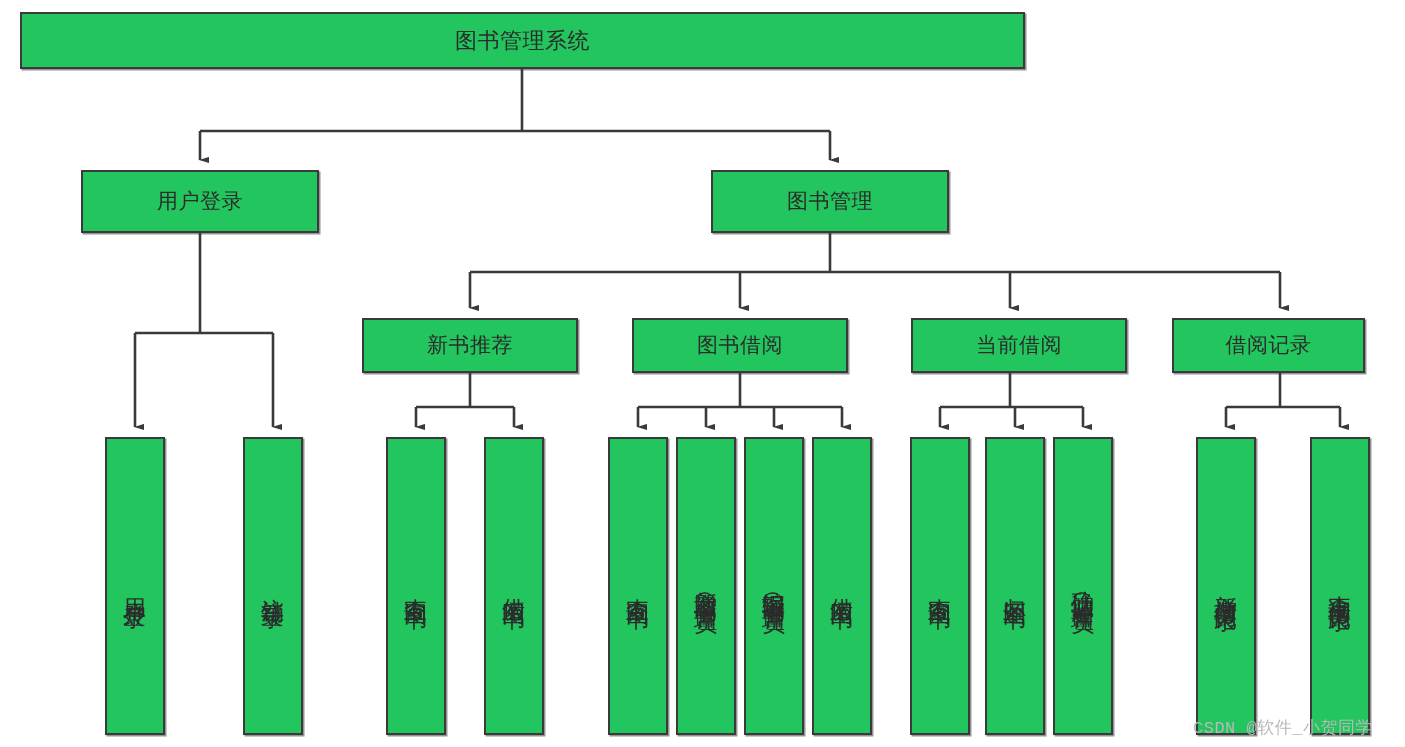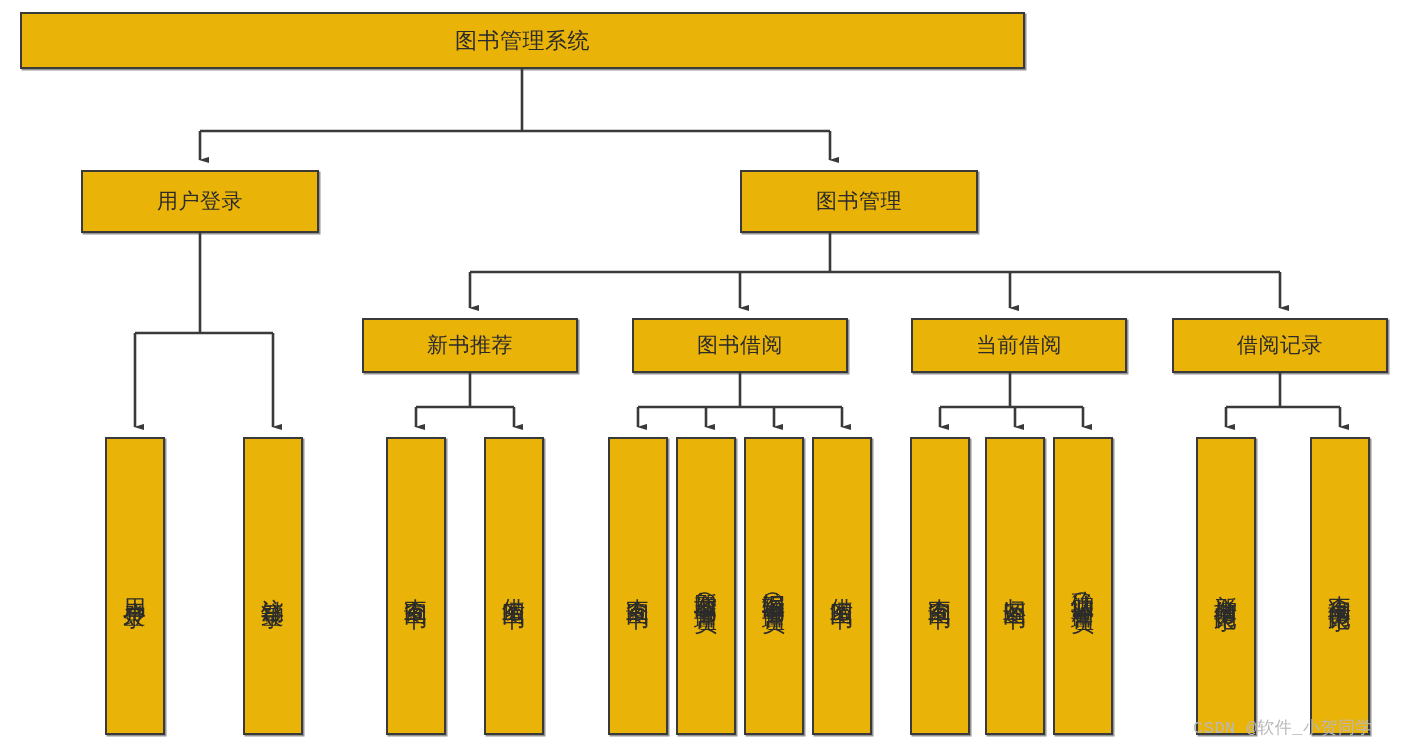--- a/index.html
+++ b/index.html
@@ -22,21 +22,21 @@
     position: absolute;
     left: 0;
     top: 0;
     width: 1405px;
     height: 747px;
     pointer-events: none;
   }
   .node {
     position: absolute;
     box-sizing: border-box;
-    background: #eab308;
+    background: #22c55e;
     border: 2px solid #3a3a3a;
     box-shadow: 1.5px 1.5px 0 rgba(60,60,60,0.55);
     display: flex;
     align-items: center;
     justify-content: center;
     color: #2b2b2b;
     z-index: 2;
   }
   .node .label {
     display: block;
@@ -133,34 +133,34 @@
     </g>
   </svg>
 
   <div class="node h root" style="left:20px; top:12px; width:1005px; height:57px;">
     <span class="label">图书管理系统</span>
   </div>
 
   <div class="node h" style="left:81px; top:170px; width:238px; height:63px;">
     <span class="label">用户登录</span>
   </div>
-  <div class="node h" style="left:740px; top:170px; width:238px; height:63px;">
+  <div class="node h" style="left:711px; top:170px; width:238px; height:63px;">
     <span class="label">图书管理</span>
   </div>
 
   <div class="node h" style="left:362px; top:318px; width:216px; height:55px;">
     <span class="label">新书推荐</span>
   </div>
   <div class="node h" style="left:632px; top:318px; width:216px; height:55px;">
     <span class="label">图书借阅</span>
   </div>
   <div class="node h" style="left:902px; top:318px; width:216px; height:55px;margin-left:9px;">
     <span class="label">当前借阅</span>
   </div>
-  <div class="node h" style="left:1172px; top:318px; width:216px; height:55px;">
+  <div class="node h" style="left:1172px; top:318px; width:193px; height:55px;">
     <span class="label">借阅记录</span>
   </div>
 
   <div class="node v" style="left:105px; top:437px; width:60px; height:298px;">
     <span class="label">用户登录</span>
   </div>
   <div class="node v" style="left:243px; top:437px; width:60px; height:298px;">
     <span class="label">注销登录</span>
   </div>
 

